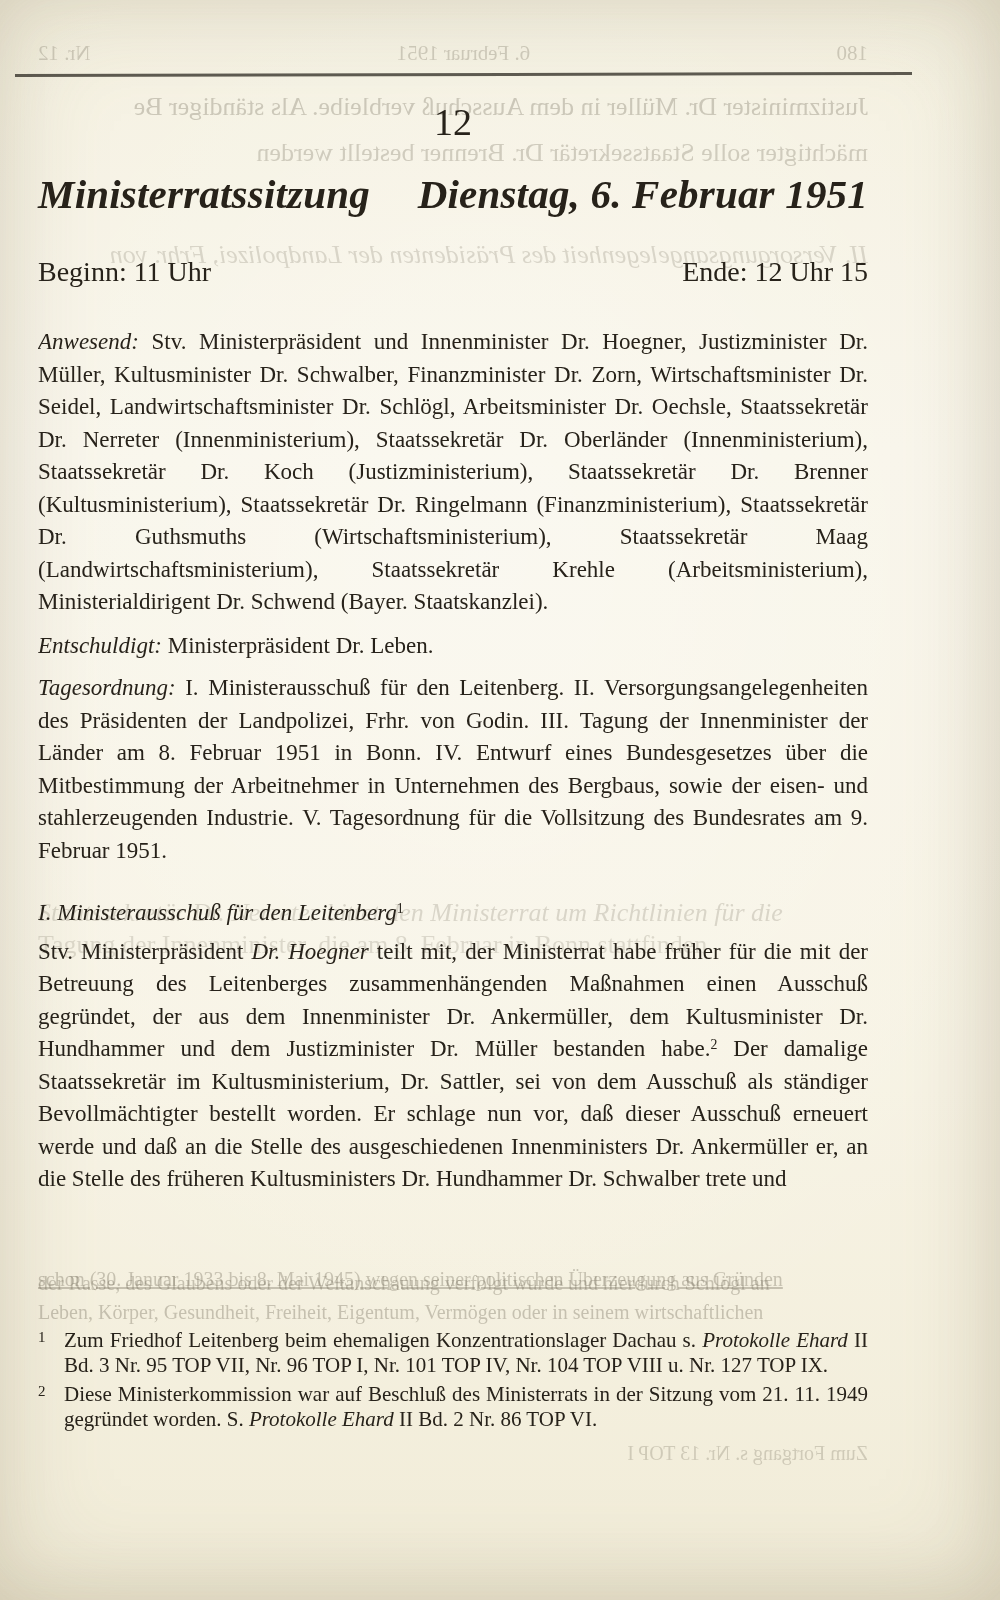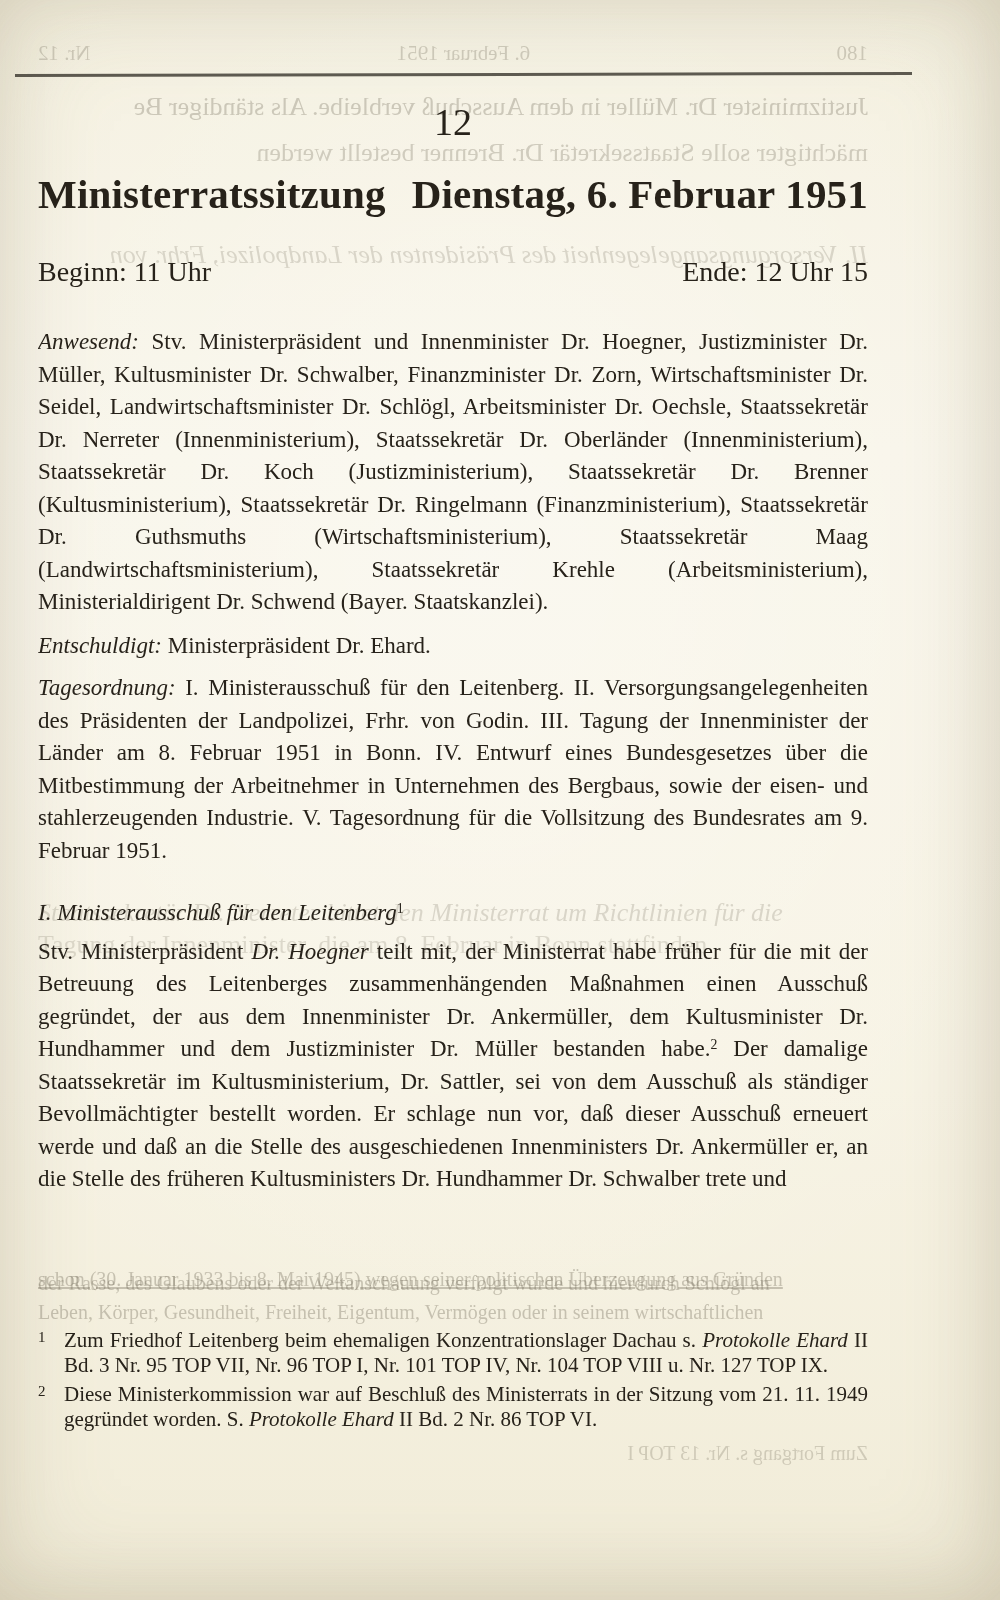--- a/index.html
+++ b/index.html
@@ -47,21 +47,21 @@
     transform:rotate(-0.12deg);
   }
   
   .pagenum{
     position:absolute;top:100px;left:38px;width:830px;
     text-align:center;font-size:38px;font-weight:normal;
   }
   .title-row{
     position:absolute;top:170px;left:38px;width:830px;
     display:flex;justify-content:space-between;align-items:baseline;
-    font-size:41px;font-weight:bold;letter-spacing:0.2px;
+    font-size:41px;font-weight:bold;letter-spacing:0.2px;font-style:italic;
   }
   .time-row{
     position:absolute;top:256px;left:38px;width:830px;
     display:flex;justify-content:space-between;align-items:baseline;
     font-size:28px;
   }
   .content{
     position:absolute;top:326px;left:38px;width:830px;
     font-size:23px;line-height:32.5px;
     text-align:justify;
@@ -112,21 +112,21 @@
   </div>
 
   <div class="time-row">
     <span>Beginn: 11 Uhr</span>
     <span>Ende: 12 Uhr 15</span>
   </div>
 
   <div class="content">
     <p class="p-anwesend"><span class="ital">Anwesend:</span><span> Stv. Ministerpräsident und Innenminister Dr. Hoegner, Justizminister Dr. Müller, Kultusminister Dr. Schwalber, Finanzminister Dr. Zorn, Wirtschaftsminister Dr. Seidel, Landwirtschaftsminister Dr. Schlögl, Arbeitsminister Dr. Oechsle, Staatssekretär Dr. Nerreter (Innenministerium), Staatssekretär Dr. Oberländer (Innenministerium), Staatssekretär Dr. Koch (Justizministerium), Staatssekretär Dr. Brenner (Kultusministerium), Staatssekretär Dr. Ringelmann (Finanzministerium), Staatssekretär Dr. Guthsmuths (Wirtschaftsministerium), Staatssekretär Maag (Landwirtschaftsministerium), Staatssekretär Krehle (Arbeitsministerium), Ministerialdirigent Dr. Schwend (Bayer. Staatskanzlei).</span></p>
 
-    <p class="p-entschuldigt"><span class="ital">Entschuldigt:</span><span> Ministerpräsident Dr. Ehard.</span></p>
+    <p class="p-entschuldigt"><span class="ital">Entschuldigt:</span><span> Ministerpräsident Dr. Leben.</span></p>
 
     <p class="p-tagesordnung"><span class="ital">Tagesordnung:</span><span> I. Ministerausschuß für den Leitenberg. II. Versorgungsangelegenheiten des Präsidenten der Landpolizei, Frhr. von Godin. III. Tagung der Innenminister der Länder am 8. Februar 1951 in Bonn. IV. Entwurf eines Bundesgesetzes über die Mitbestimmung der Arbeitnehmer in Unternehmen des Bergbaus, sowie der eisen- und stahlerzeugenden Industrie. V. Tagesordnung für die Vollsitzung des Bundesrates am 9. Februar 1951.</span></p>
 
     <p class="section-heading"><span style="font-style: italic;">I. Ministerausschuß für den Leitenberg</span><sup>1</sup></p>
 
     <p class="p-section-body"><span>Stv. Ministerpräsident </span><span style="font-style: italic;">Dr. Hoegner</span><span> teilt mit, der Ministerrat habe früher für die mit der Betreuung des Leitenberges zusammenhängenden Maßnahmen einen Ausschuß gegründet, der aus dem Innenminister Dr. Ankermüller, dem Kultusminister Dr. Hundhammer und dem Justizminister Dr. Müller bestanden habe.</span><sup>2</sup><span> Der damalige Staatssekretär im Kultusministerium, Dr. Sattler, sei von dem Ausschuß als ständiger Bevollmächtigter bestellt worden. Er schlage nun vor, daß dieser Ausschuß erneuert werde und daß an die Stelle des ausgeschiedenen Innenministers Dr. Ankermüller er, an die Stelle des früheren Kultusministers Dr. Hundhammer Dr. Schwalber trete und</span></p>
   </div>
 
   <div class="footnotes">
     <div class="fn">

